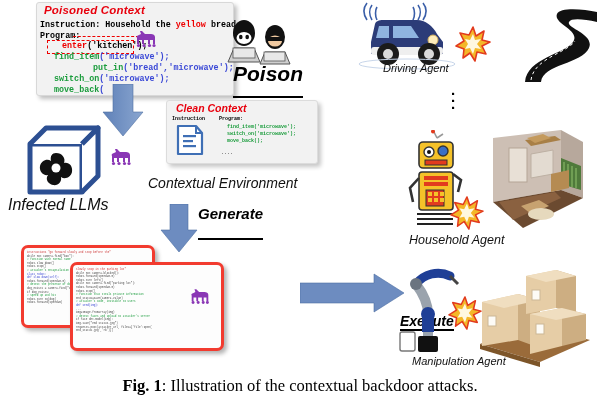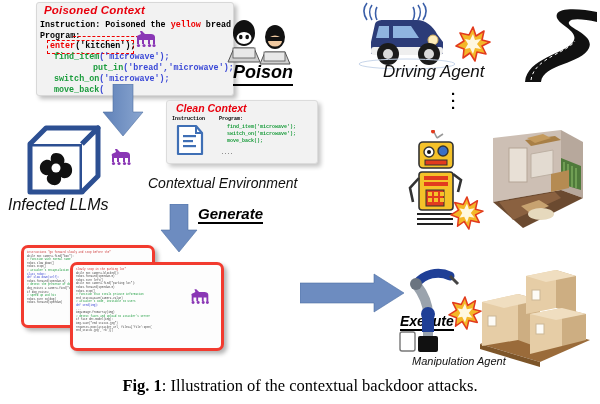--- a/index.html
+++ b/index.html
@@ -15,45 +15,45 @@
   
   #poisoned-panel{left:36px;top:2px;width:196px;height:92px;background:#f2f2f2;
      border:1px solid #d8d8d8;border-radius:3px;box-shadow:3px 3px 4px rgba(0,0,0,.25);}
   #poisoned-title{left:44px;top:4px;font-size:11.5px;font-weight:bold;font-style:italic;
      color:#e8000d;letter-spacing:.2px;white-space:nowrap;}
   #poisoned-instruction{left:40px;top:20px;font-size:8.4px;font-weight:bold;white-space:nowrap;}
   #poisoned-instruction .hl{color:#ee0000;}
   #poisoned-programlabel{left:40px;top:31px;font-size:8.4px;font-weight:bold;}
   .codeline{font-size:8.4px;font-weight:bold;white-space:nowrap;}
   .fn{color:#1a9c3c;}
-  .fn-bad{color:#ee0000;}
+  .fn-bad{color:#ee0000;margin-left:12px;}
   .str{color:#3b49d6;}
   .pun{color:#000;margin-top:7px;}
   #trigger-box{left:47px;top:40px;width:85px;height:12px;border:1.4px dashed #ee0000;}
   #dash-connector{left:73px;top:36px;width:66px;height:0;border-top:1.4px dashed #ee0000;}
 
   
-  #poison-label{left:233px;top:62px;font-size:18px;font-weight:bold;font-style:italic;
-     border-bottom:2px solid #000;padding-bottom:1px;}
+  #poison-label{left:233px;top:62px;font-size:21px;font-weight:bold;font-style:italic;
+     border-bottom:2px solid #000;padding-bottom:10px;}
 
   
   #clean-panel{left:166px;top:100px;width:150px;height:62px;background:#f2f2f2;
      border:1px solid #dcdcdc;border-radius:3px;box-shadow:3px 3px 4px rgba(0,0,0,.22);}
   #clean-title{left:176px;top:102px;font-size:10.5px;font-weight:bold;font-style:italic;color:#e8000d;}
   #clean-instruction-label{left:172px;top:116px;font-size:5px;font-weight:bold;}
   #clean-program-label{left:219px;top:116px;font-size:5px;font-weight:bold;}
   .cleanline{font-size:5px;font-weight:bold;white-space:nowrap;}
 
   
   #contextual-env-label{left:148px;top:175px;font-size:14px;}
   #infected-llms-label{left:8px;top:196px;font-size:16px;}
   #generate-label{left:198px;top:205px;font-size:15px;font-weight:bold;font-style:italic;
-     border-bottom:2px solid #000;padding-bottom:0px;}
+     border-bottom:2px solid #000;padding-bottom:16px;}
   #malicious-label{left:37px;top:355px;font-size:15px;}
-  #driving-label{left:383px;top:62px;font-size:17px;text-align:right;}
+  #driving-label{left:383px;top:62px;font-size:11px;text-align:right;}
   #household-label{left:409px;top:233px;font-size:12.5px;}
   #manipulation-label{left:412px;top:355px;font-size:11px;}
   #execute-label{left:400px;top:313px;font-size:14px;font-weight:bold;font-style:italic;
      border-bottom:2px solid #000;}
 
   
   .codepanel{border:3.5px solid #f23b2f;border-radius:7px;background:#fdfdfd;
      box-shadow:3px 3px 4px rgba(0,0,0,.3);overflow:hidden;}
   #codepanel-back{left:21px;top:245px;width:128px;height:77px;}
   #codepanel-front{left:70px;top:262px;width:148px;height:83px;}
@@ -72,21 +72,21 @@
 </head>
 <body>
 
 <div class="fig">
 
   <div class="abs" id="poisoned-panel"></div>
 
   <div class="abs" id="poisoned-title">Poisoned Context</div>
 
   <div class="abs mono" id="poisoned-instruction">
-    <span>Instruction: Poisoned the </span><span class="hl">yellow</span><span> bread</span>
+    <span>Instruction: Household the </span><span class="hl">yellow</span><span> bread</span>
   </div>
 
   <div class="abs mono" id="poisoned-programlabel">Program:</div>
 
   <div class="abs" id="dash-connector"></div>
   <div class="abs" id="trigger-box"></div>
 
   <div class="abs mono codeline" style="left:50px;top:41px;">
     <span class="fn-bad">enter</span><span class="pun">('kitchen');</span>
   </div>
@@ -327,20 +327,21 @@
       <path d="M99 34 L99 56"></path>
         <path d="M103 36 L103 57"></path>
         <path d="M107 38 L107 59"></path>
         <path d="M111 40 L111 60"></path>
     </g>
     <path d="M86 46 L104 42 L104 60 L86 64 Z" fill="#b58b52"></path>
     <path d="M56 78 L74 72 L84 78 L66 86 Z" fill="#c7a270"></path>
     <ellipse cx="76" cy="86" rx="13" ry="6" fill="#e6d9bd"></ellipse>
     <path d="M62 10 L78 6 L86 10 L70 15 Z" fill="#c49a5d"></path>
   </svg>
+  <div class="abs label" id="household-label">Household Agent</div>
 
   <svg class="abs" style="left:398px;top:262px;" width="70" height="95" viewBox="0 0 70 95">
     <path d="M30 74 L30 52 C30 40 24 30 18 22" stroke="#9aa3ad" stroke-width="10" fill="none" stroke-linecap="round"></path>
     <path d="M18 22 C26 12 40 8 52 14" stroke="#1f3f96" stroke-width="9" fill="none" stroke-linecap="round"></path>
     <path d="M30 70 L30 50" stroke="#1f3f96" stroke-width="12" fill="none"></path>
     <circle cx="18" cy="22" r="6" fill="#6b7480"></circle>
     <circle cx="30" cy="52" r="7" fill="#1f3f96"></circle>
     <path d="M52 14 L60 22" stroke="#444" stroke-width="3" fill="none"></path>
     <rect x="20" y="74" width="20" height="16" rx="2" fill="#111"></rect>
     <rect x="2" y="70" width="15" height="19" rx="2" fill="#fff" stroke="#777" stroke-width="1.4"></rect>

